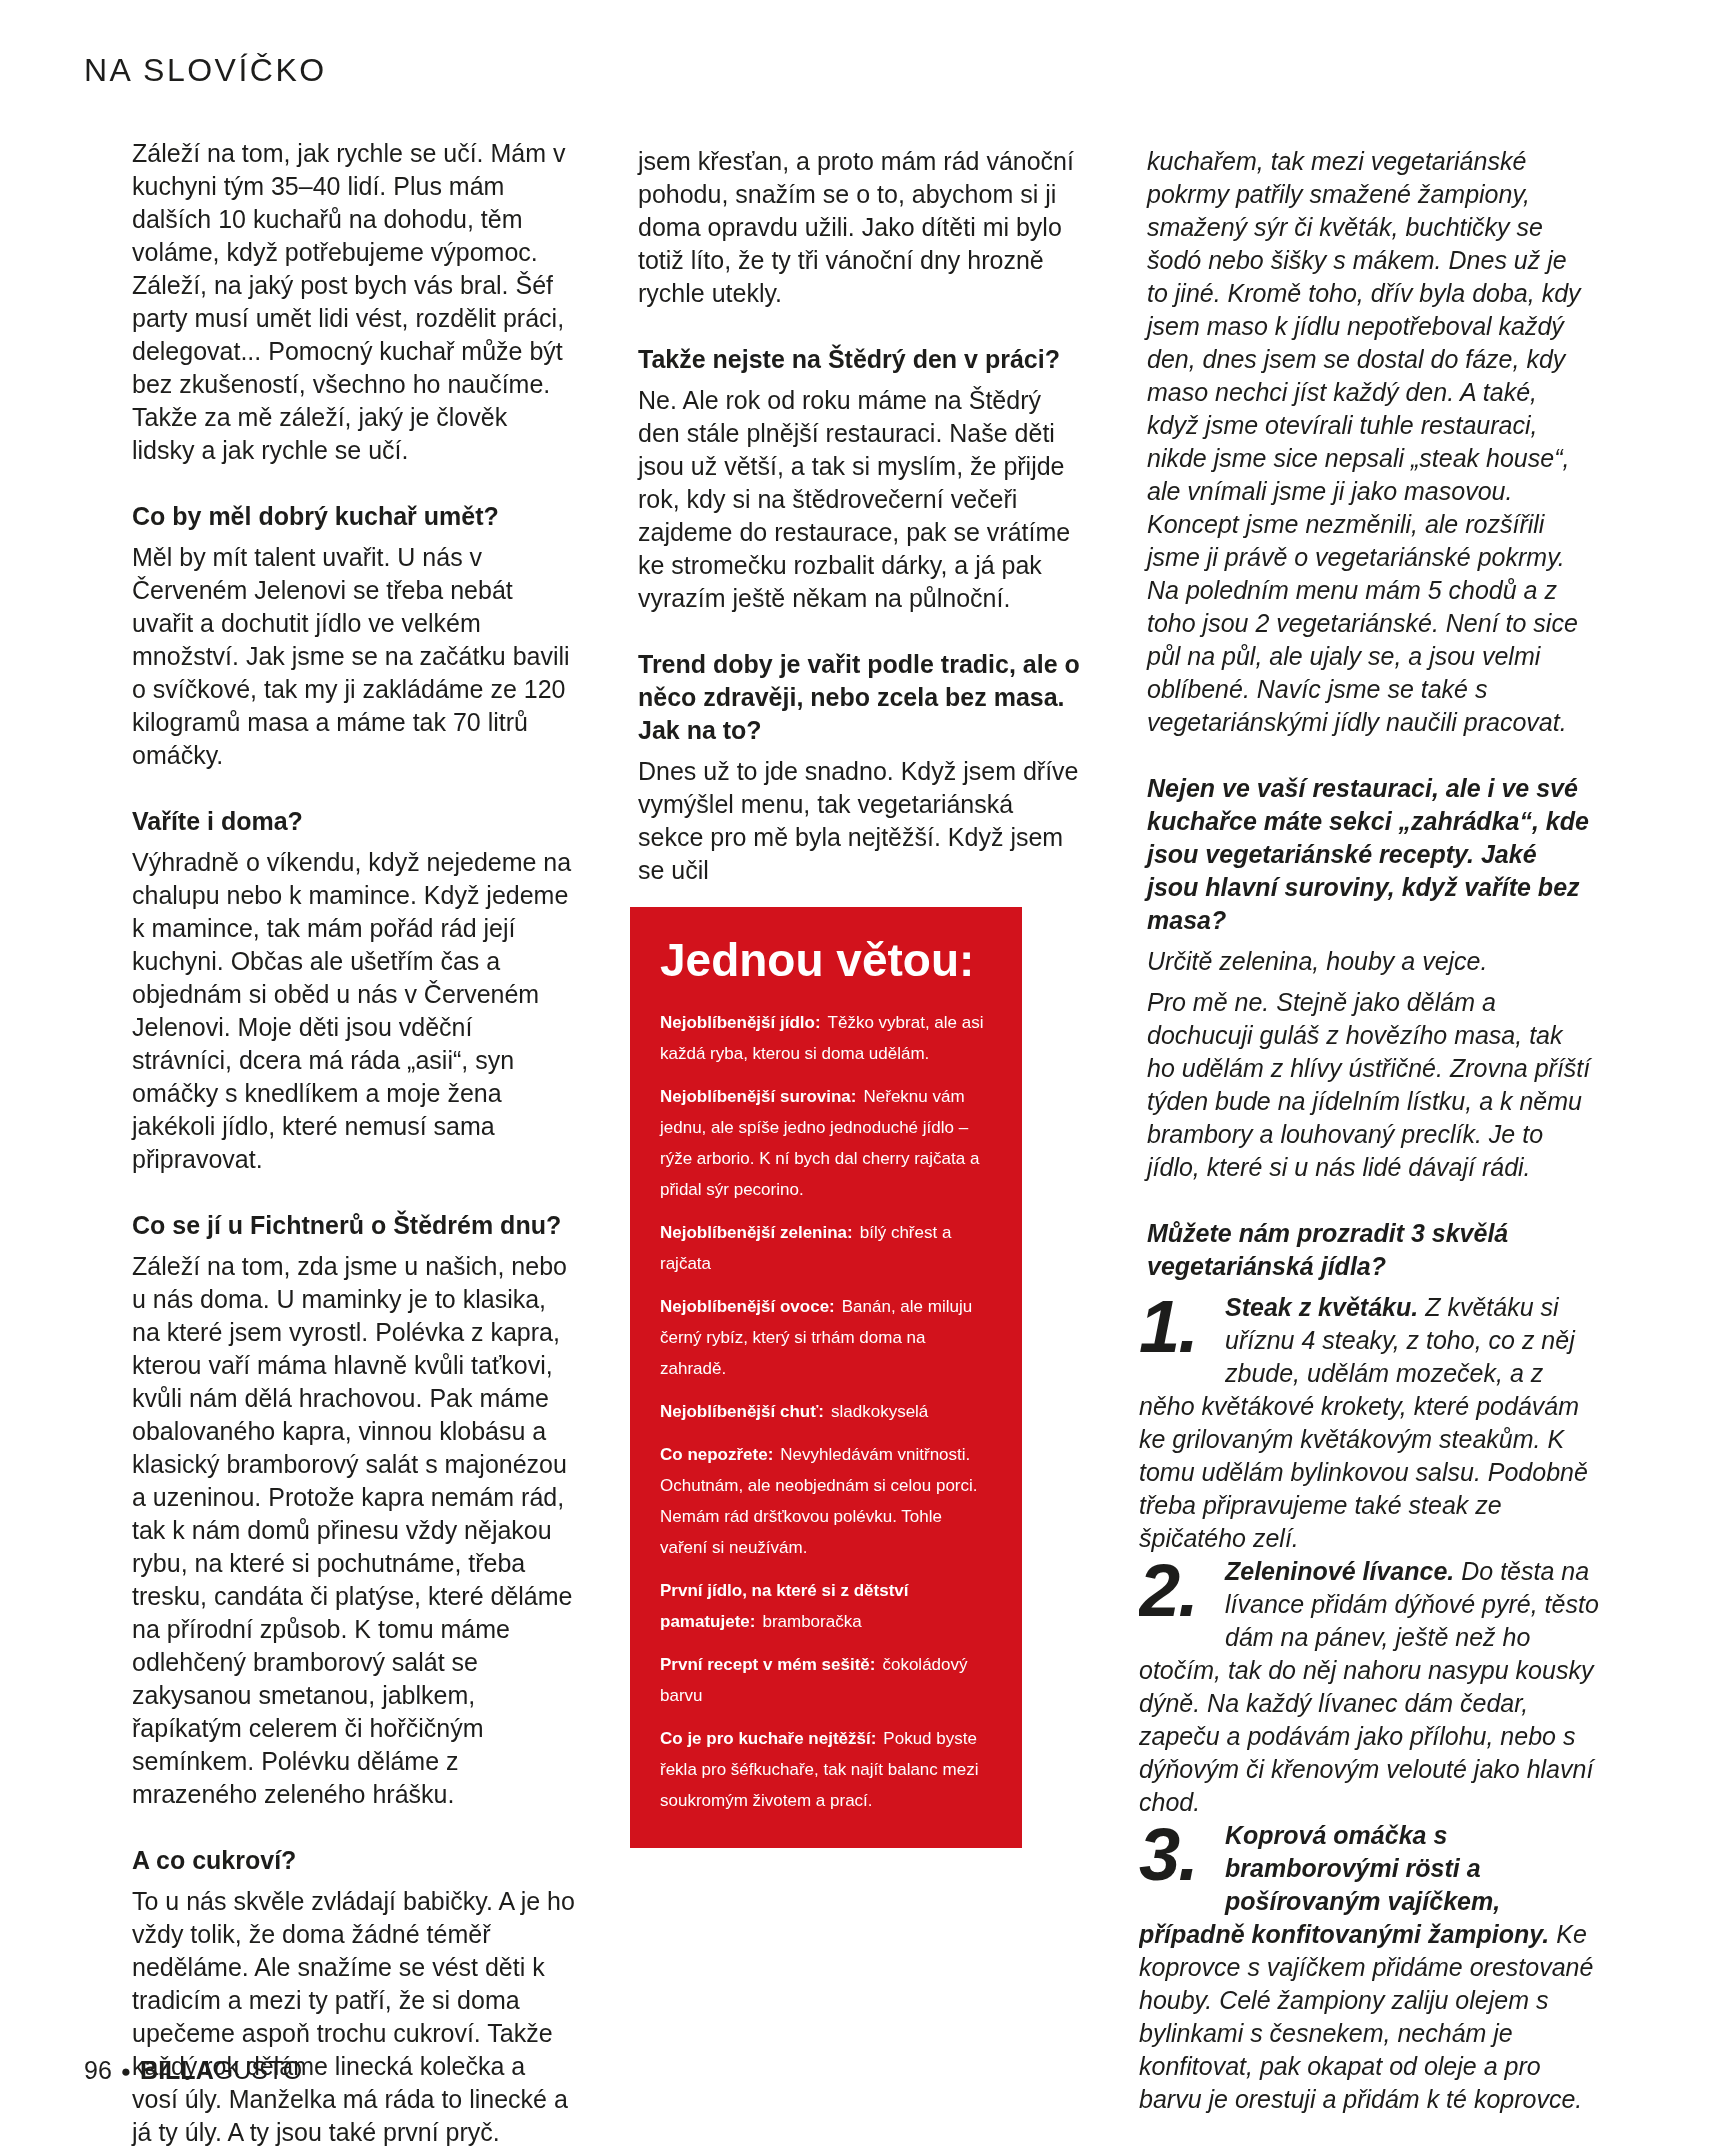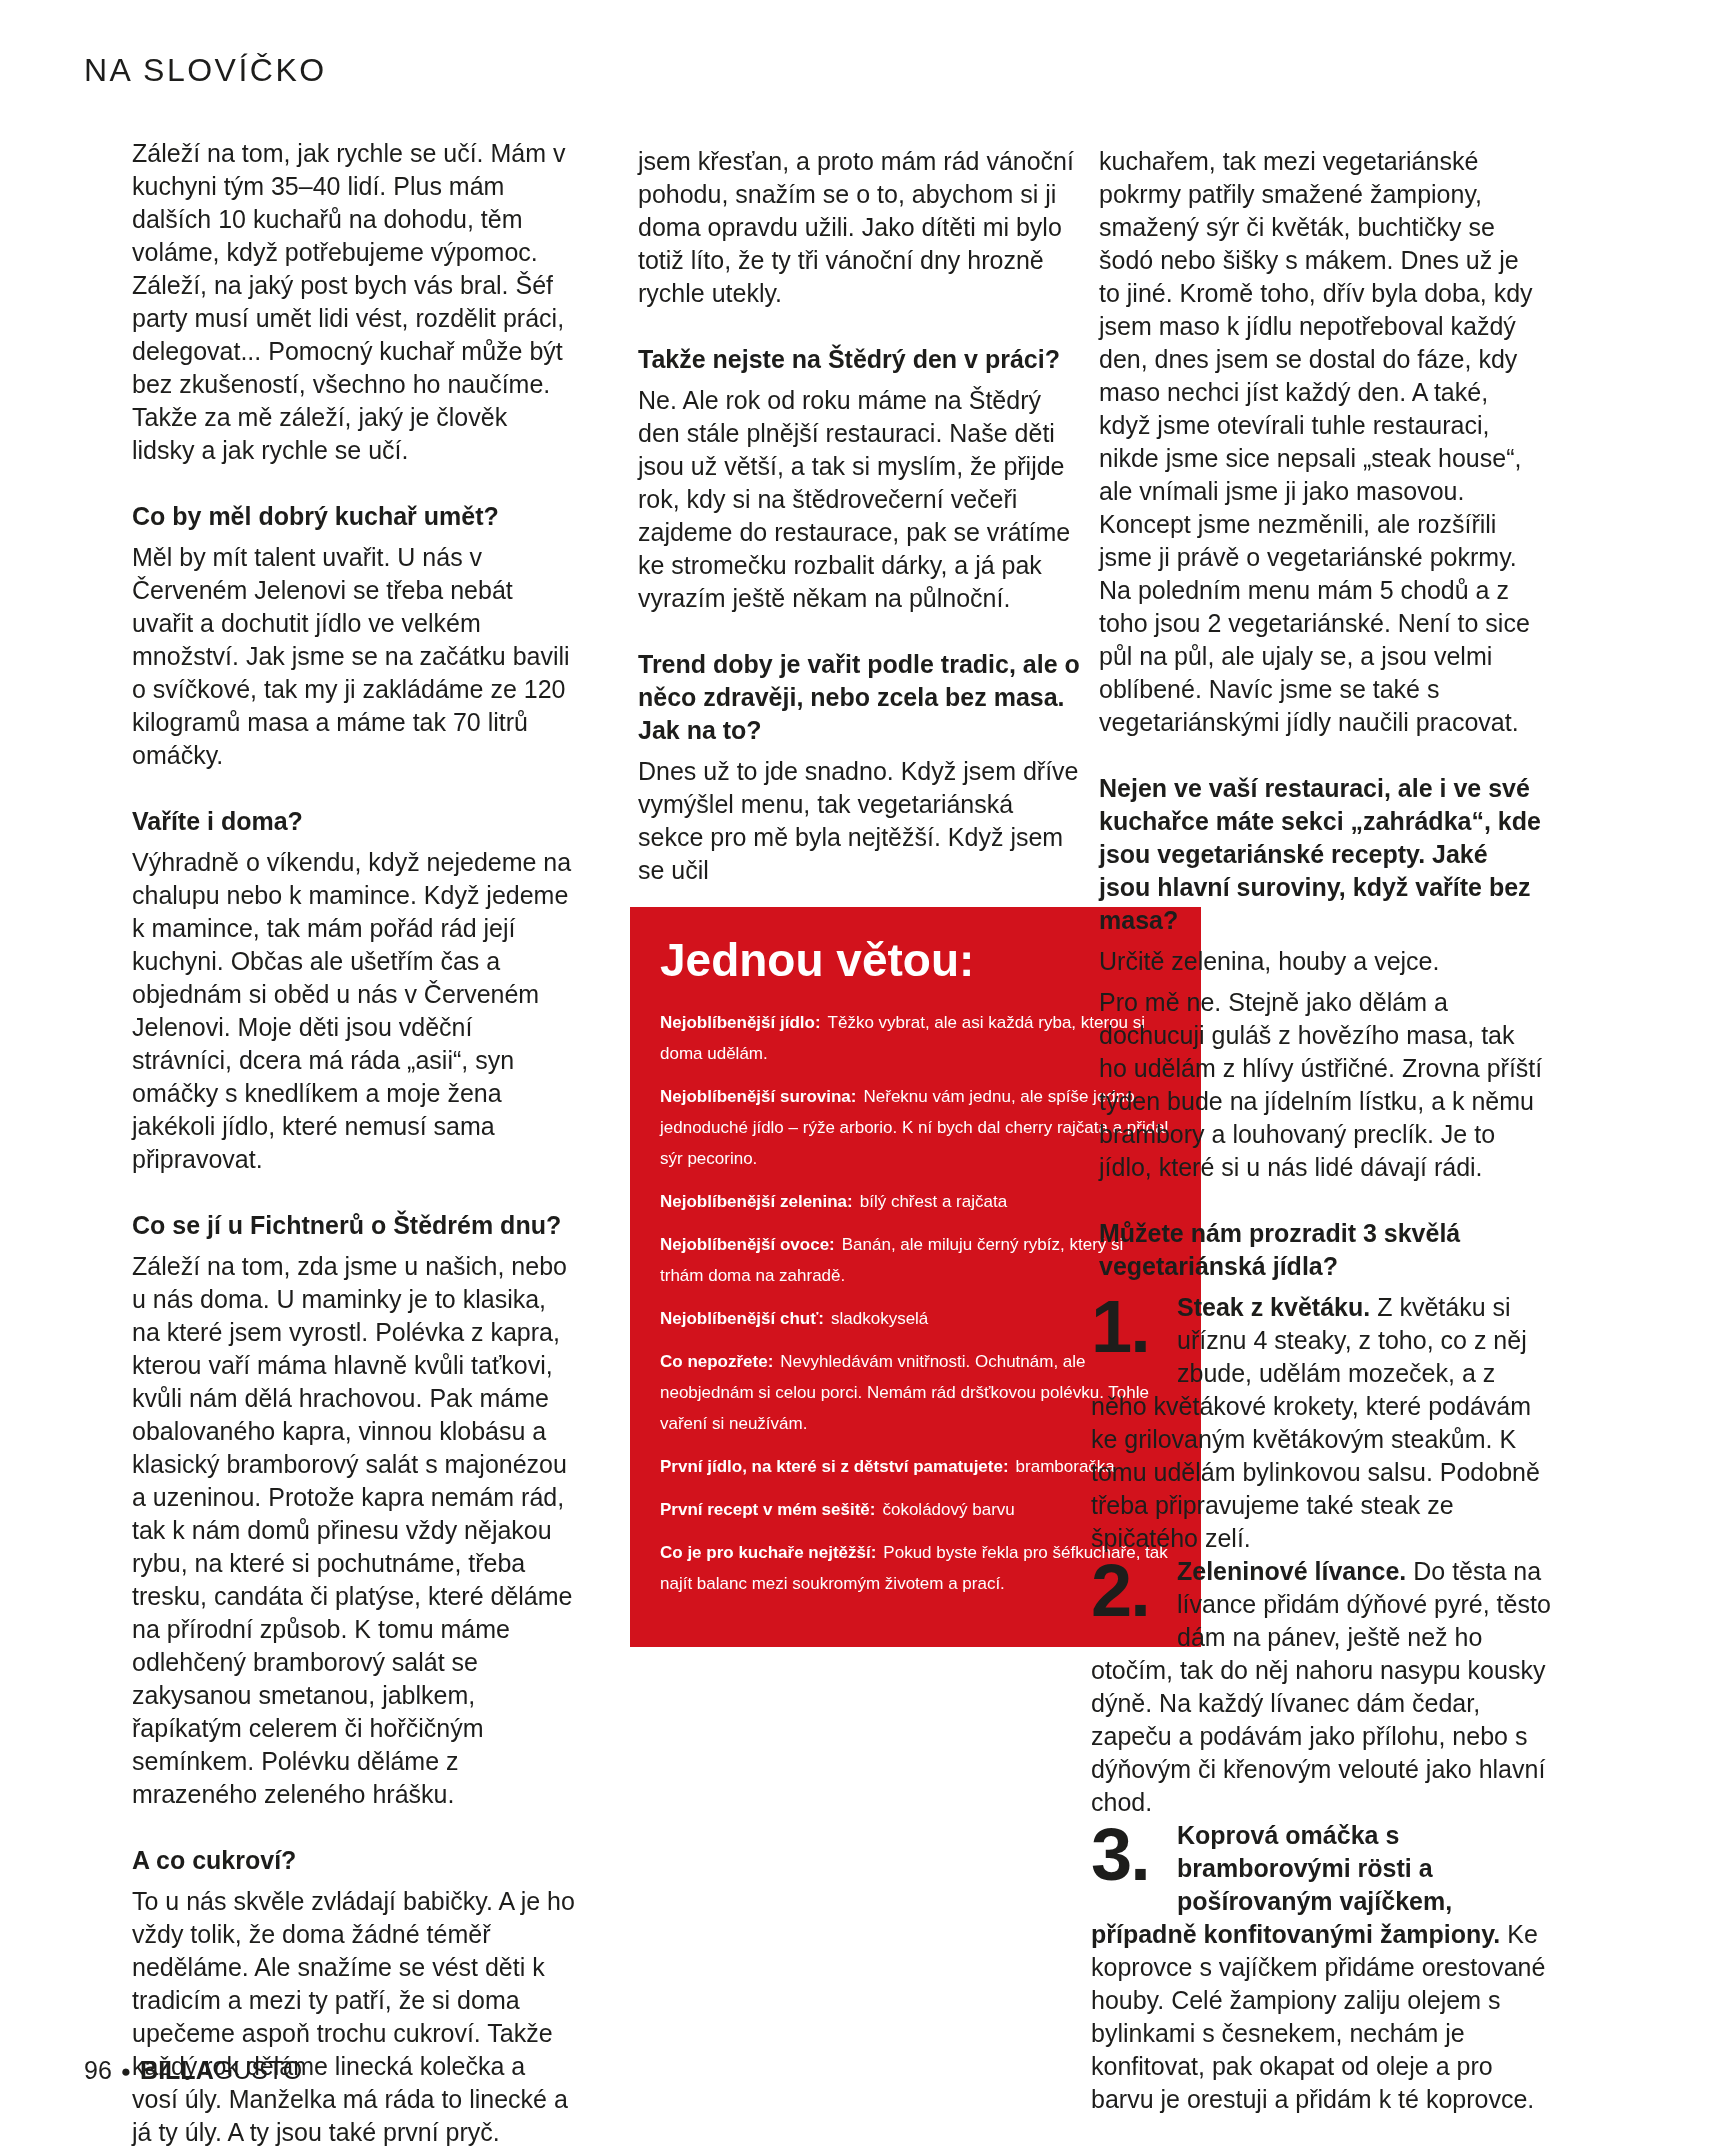--- a/index.html
+++ b/index.html
@@ -4,24 +4,24 @@
 <style>
   html,body{margin:0;padding:0;background:#ffffff;}
   .page{position:relative;width:1735px;height:2149px;background:#ffffff;overflow:hidden;
         font-family:"Liberation Sans","DejaVu Sans",sans-serif;color:#1d1d1b;}
   .kicker{position:absolute;left:84px;top:52px;font-size:32px;letter-spacing:2.5px;
           font-weight:400;color:#1d1d1b;}
   .col{position:absolute;top:137px;width:460px;font-size:25px;line-height:33px;}
   .col p{margin:8px;}
   .col1{left:124px;}
   .col2{left:630px;}
-  .col3{left:1091px;}
+  .col3{left:1139px;font-style:italic;}
   .h{font-weight:700;margin-top:33px !important;}
-  .redbox{position:absolute;left:630px;top:907px;width:571px;box-sizing:border-box;
-          padding:28px 30px 48px 30px;color:#ffffff;}
+  .redbox{position:absolute;left:630px;top:907px;width:392px;box-sizing:border-box;
+          padding:28px 30px 32px 30px;color:#ffffff;}
   .box-title{font-size:46px;font-weight:700;line-height:1.12;margin:0 0 20px 0;}
   .qa{font-size:17px;line-height:31px;margin:12px 0 0 0;}
   .qa b{margin-right:7px;}
   .numitem{margin:0;overflow:hidden;}
   .bignum{float:left;width:86px;font-size:74px;line-height:64px;font-weight:700;
           letter-spacing:-2px;margin:4px 0 0 0;}
   .lead{margin-right:7px;}
   .footer{position:absolute;left:84px;top:2056px;font-size:25px;color:#1d1d1b;}
   .footer .dot{font-size:17px;vertical-align:2px;margin:0 9px;}
   .footer b{margin-right:0;}

